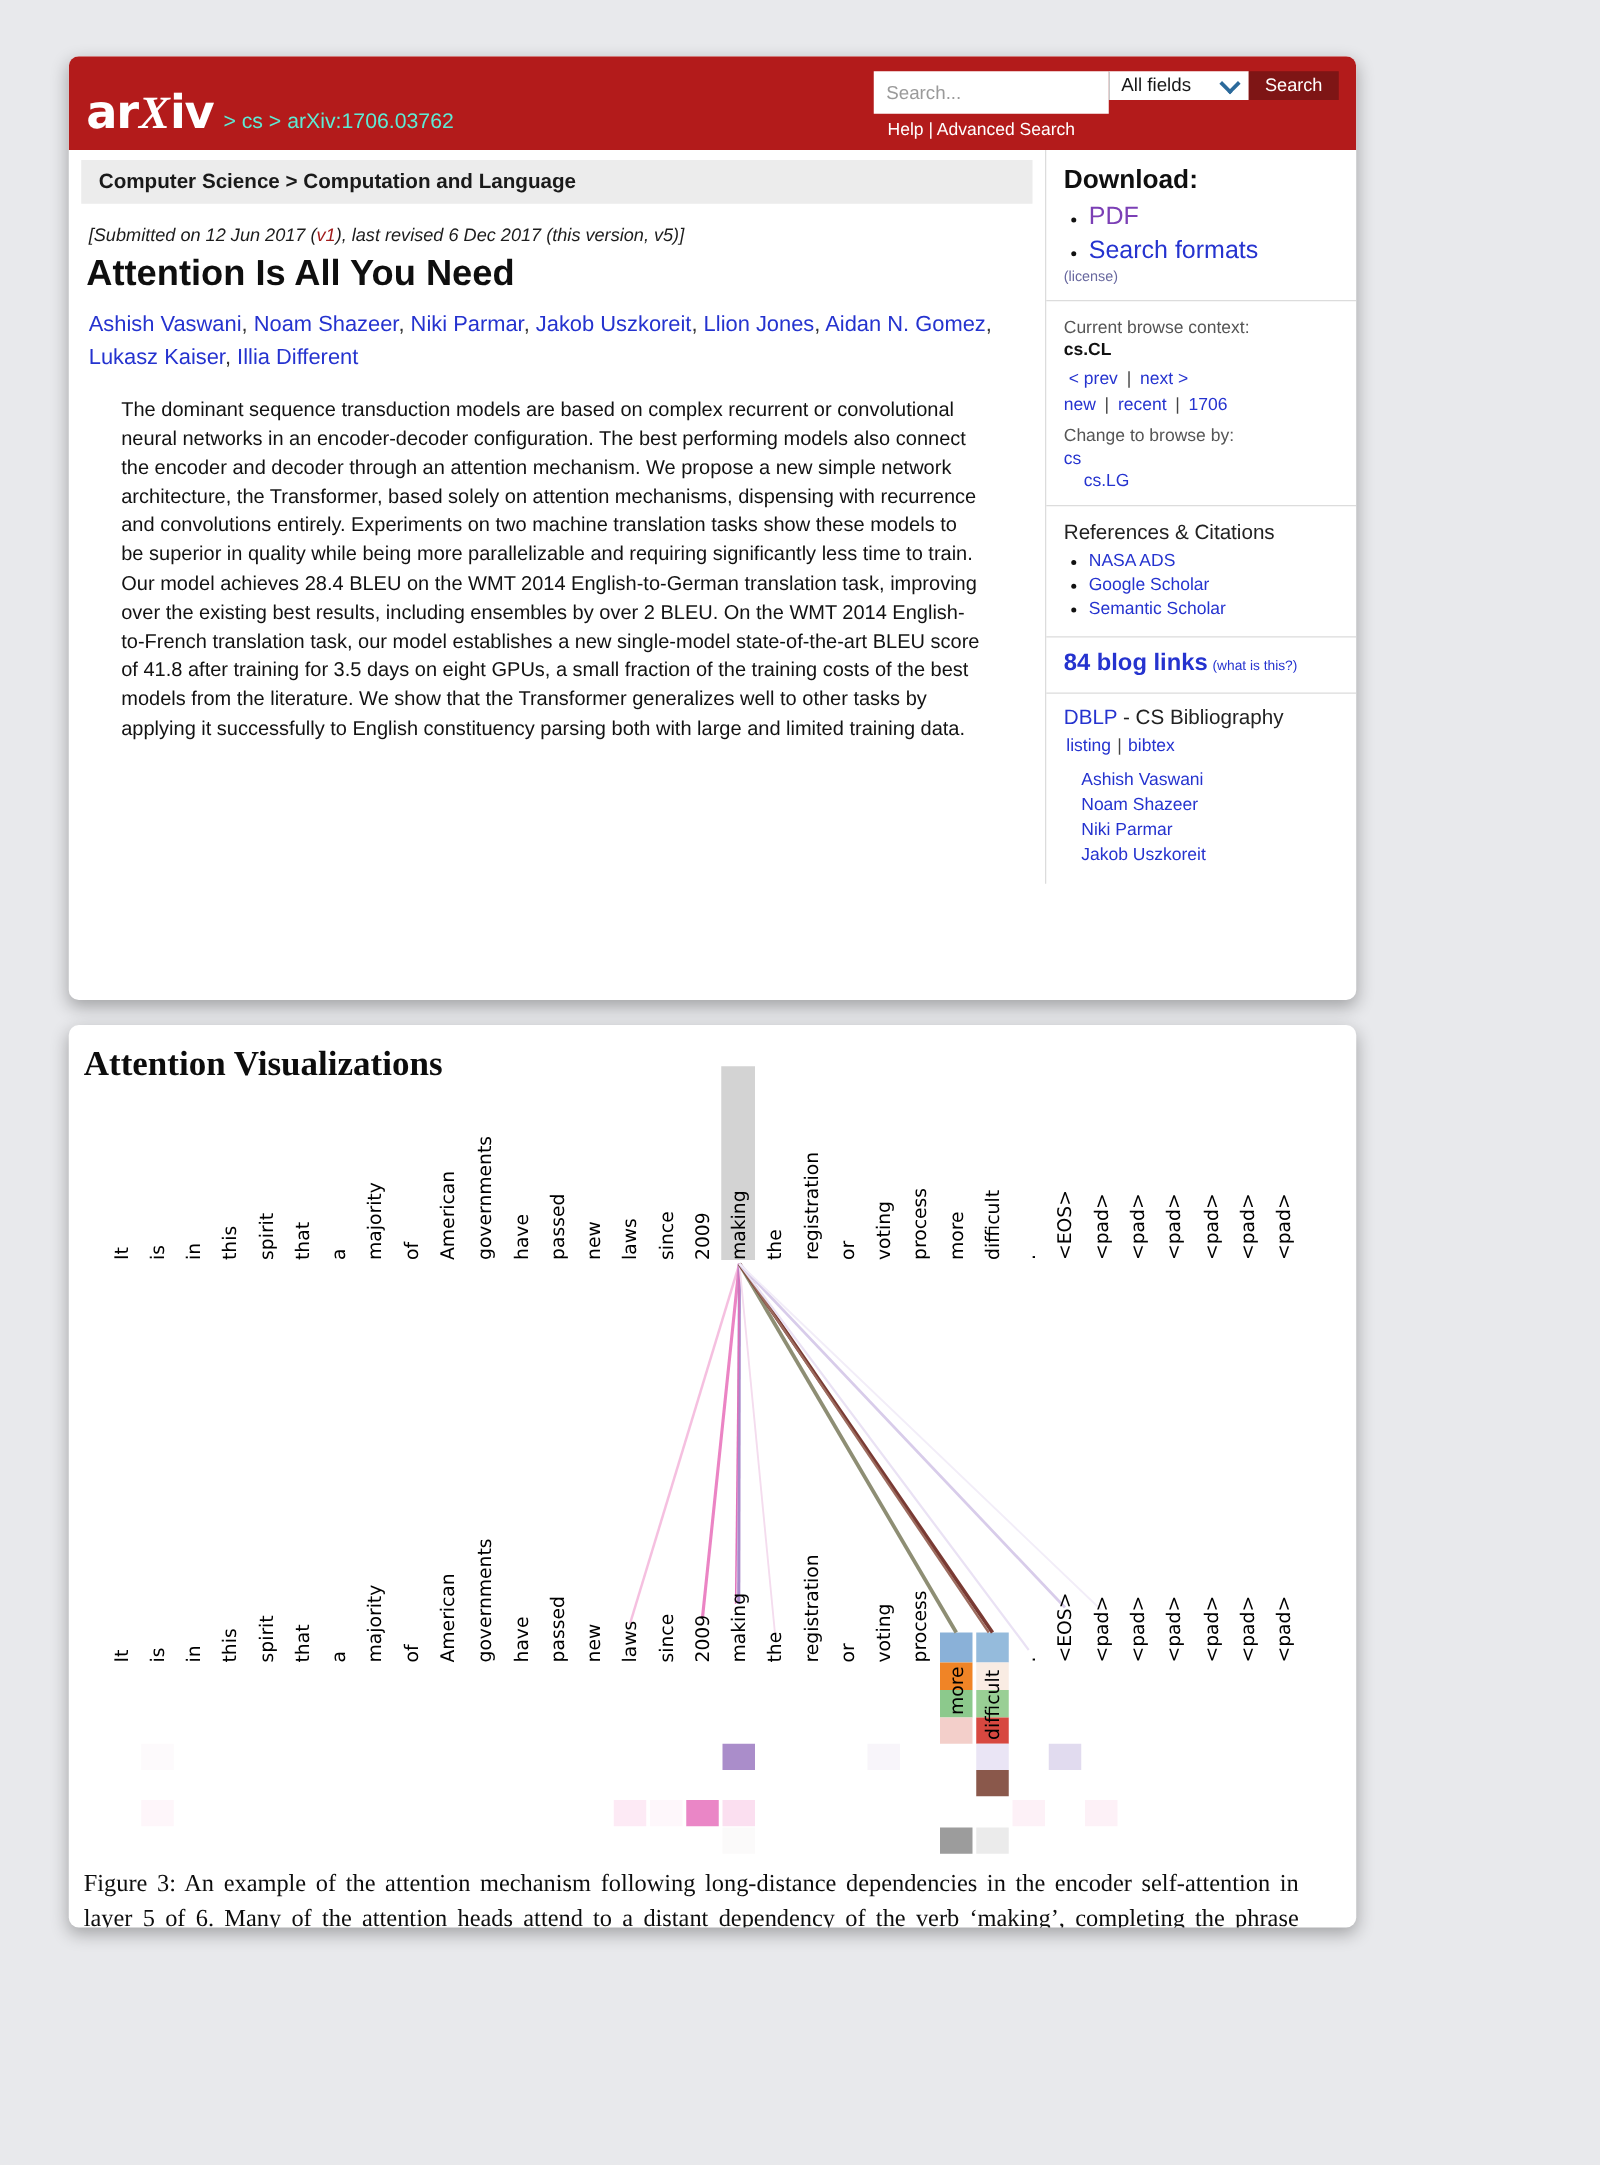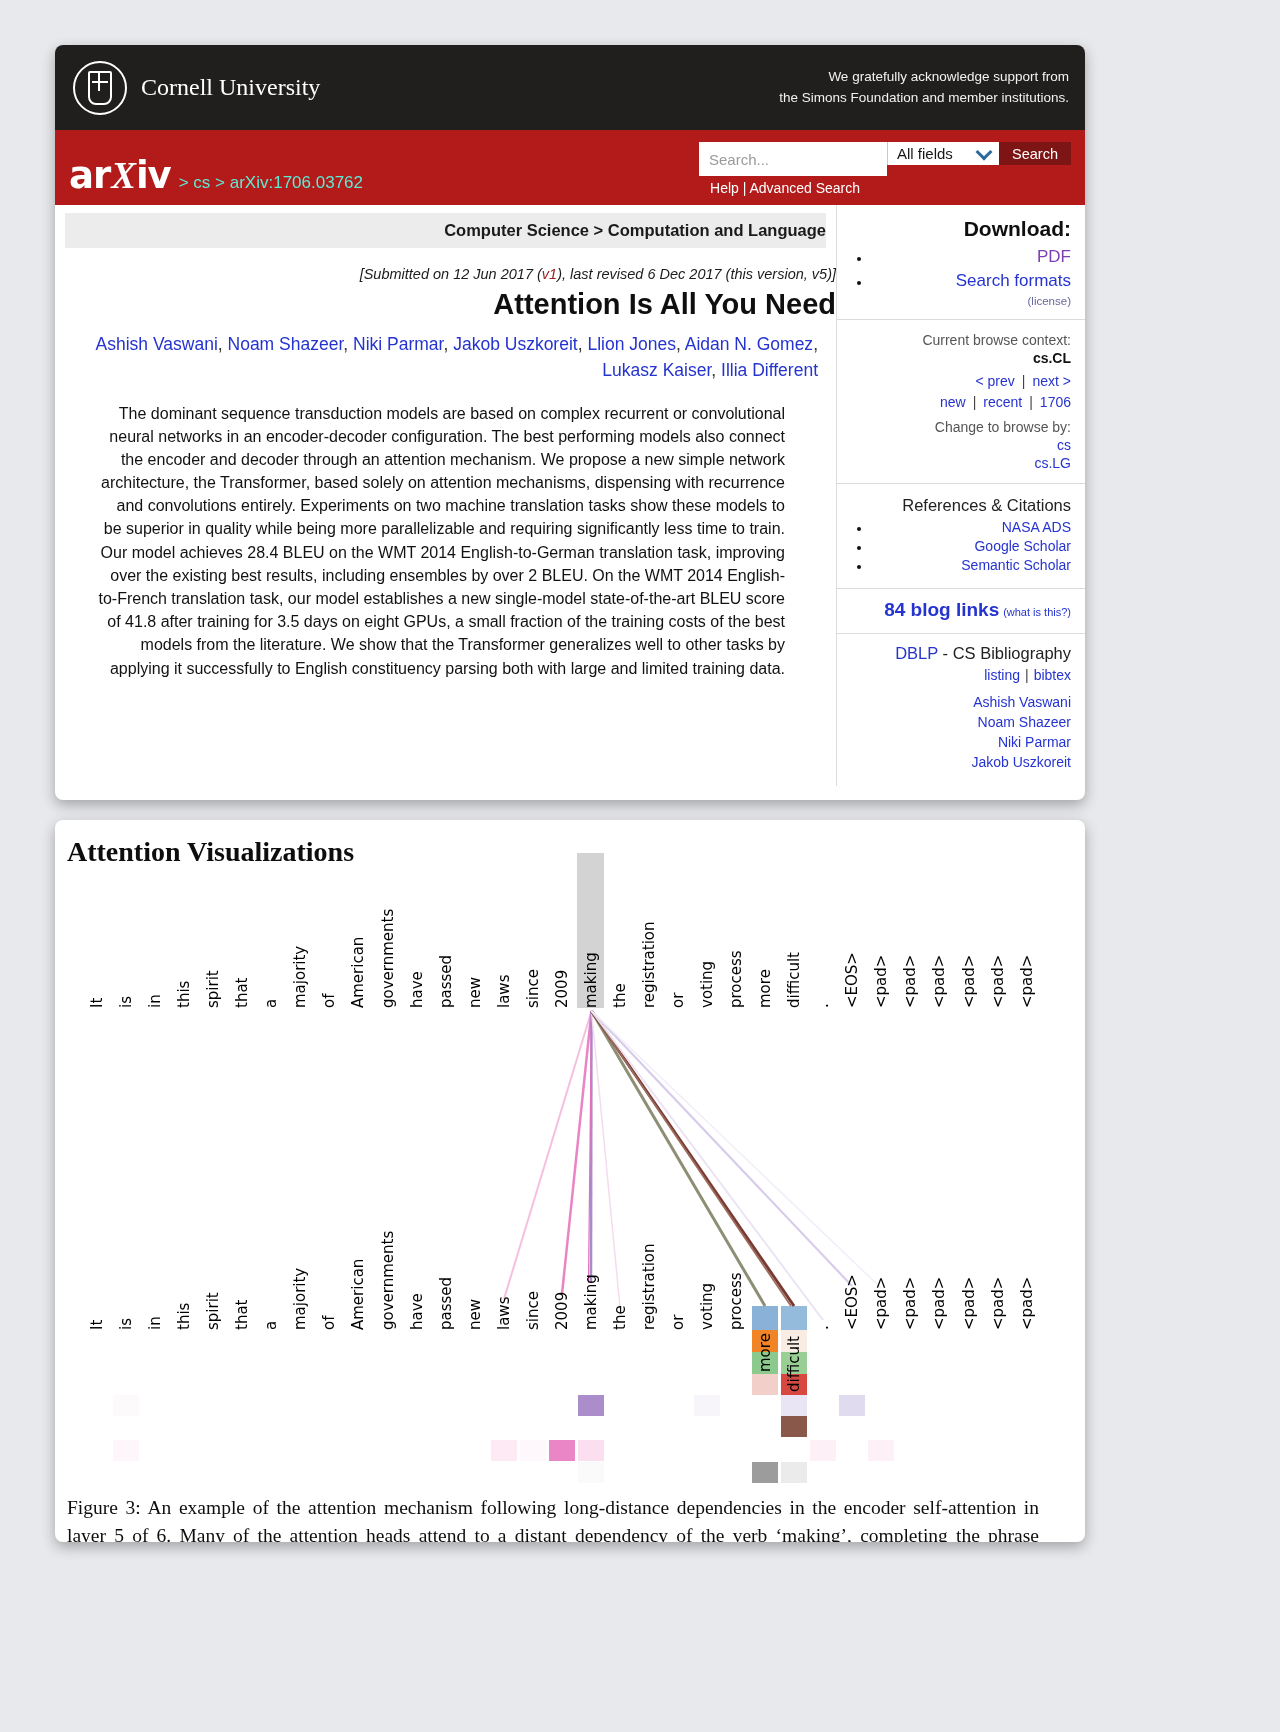--- a/index.html
+++ b/index.html
@@ -34,38 +34,38 @@
   .fieldsel{width:112px;background:#fff;border-left:1px solid #c9c9c9;display:flex;align-items:center;
         justify-content:space-between;padding:0 9px;font-size:15px;color:#171717;box-sizing:border-box;}
   .chev{width:9px;height:9px;border-right:3px solid #2b6a9b;border-bottom:3px solid #2b6a9b;
         transform:rotate(45deg);margin-top:-4px;}
   .searchbtn{width:72px;border:none;background:#7e1515;color:#fff;font-size:14.5px;
         font-family:"Liberation Sans",sans-serif;}
   .helpline{position:absolute;top:50px;right:225px;font-size:14px;color:#fff;}
   .helpline span{color:#fff;}
 
   
-  .content{display:flex;align-items:stretch;text-align:right;}
+  .content{display:flex;align-items:stretch;}
   .main{flex:1;padding:8px 0 0 10px;}
   .crumbbar{background:#ececec;height:35px;line-height:35px;padding-left:14px;font-size:16.5px;
         font-weight:bold;color:#1a1a1a;margin-right:10px;}
   .submitted{margin:18px 0 2px 6px;font-style:italic;font-size:14.5px;color:#1c1c1c;}
   .v1{color:#a21d1d;cursor:pointer;}
   h1.title{margin:6px 0 10px 4px;font-size:29px;color:#0f0f0f;font-weight:bold;}
   .authors{margin:6px 18px 18px 6px;font-size:17.5px;line-height:1.5;}
   .authors a{color:#2533cf;text-decoration:none;cursor:pointer;}
   .authors .sep{color:#333;}
   .abstract{margin:16px 0 0 32px;font-size:16px;line-height:1.45;color:#121212;width:688px;}
 
   .sidebar{width:248px;border-left:1px solid #dcdcdc;font-size:14px;flex:0 0 auto;}
   .sb{padding:10px 14px 12px;border-bottom:1px solid #dcdcdc;}
   .sb:last-child{border-bottom:none;}
   .dl-title{font-size:21px;font-weight:bold;color:#0f0f0f;margin:2px 0 6px;}
   ul.bullets{margin:4px 0 2px 20px;padding:0;}
-  ul.bullets li{margin:4px 0;font-size:17px;}
+  ul.bullets li{margin:4px 0;font-size:20px;}
   ul.bullets li::marker{color:#111;font-size:12px;}
   a.bluelink{color:#2533cf;text-decoration:none;cursor:pointer;}
   a.purplelink{color:#7b3fb5;text-decoration:none;cursor:pointer;}
   .license{font-size:11.5px;color:#67679e;margin-top:3px;cursor:pointer;}
   .graytext{color:#555;margin:2px 0;}
   .ctx{font-weight:bold;color:#111;margin:1px 0 7px;}
   .navrow{margin:3px 0;color:#2533cf;}
   .navrow .pipe{color:#444;padding:0 7px;}
   .prevnext{margin:3px 0 5px 4px;}
   .changeby{margin-top:9px;}
@@ -90,30 +90,20 @@
   .fig-highlight{position:absolute;background:#d3d3d3;}
   #fig svg{position:absolute;left:0;top:0;pointer-events:none;}
   .caption{position:absolute;left:12px;top:674px;width:972px;font-family:"Liberation Serif",serif;
         font-size:19.5px;line-height:1.46;color:#0e0e0e;text-align:justify;}
 </style>
 </head>
 <body>
 
 <div class="card" id="card1">
 
-  <div class="topbar">
-    <div class="seal">
-        <div class="shield"></div>
-      </div>
-    <div class="cu-name">Cornell University</div>
-    <div class="ack">
-      <div>We gratefully acknowledge support from</div>
-      <div>the Simons Foundation and member institutions.</div>
-    </div>
-  </div>
 
   <div class="redbar">
     <div class="redbar-inner">
       <div class="arxiv-logo"><span>ar</span><span class="x">X</span><span>iv</span></div>
       <div class="idcrumb">&gt; cs &gt; arXiv:1706.03762</div>
     </div>
     <div class="searchbox">
       <input type="text" placeholder="Search..." style="">
       <div class="fieldsel">
         <span>All fields</span>

